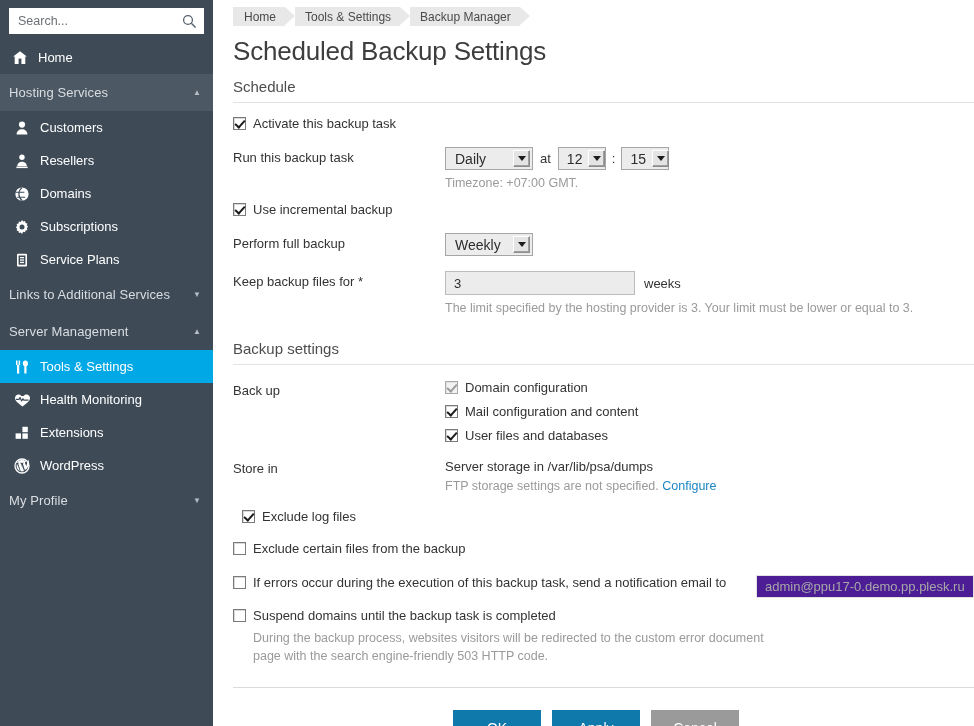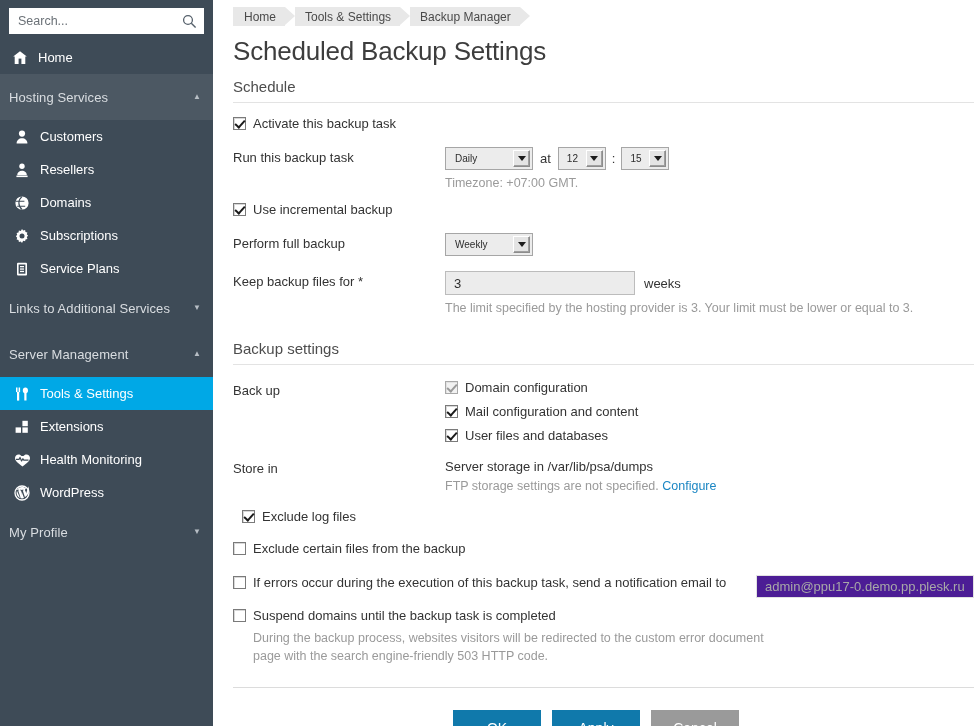--- a/index.html
+++ b/index.html
@@ -43,21 +43,21 @@
     flex: 1;
     height: 36px;
     line-height: 24px;
   }
   .search-input::placeholder { color: #6b7177; opacity: 1; }
   .search-icon { width: 15px; height: 15px; flex: 0 0 15px; }
   .search-icon svg { display: block; }
 
   .nav { margin-top: 7px; }
   .nav-group-header {
-    height: 46px;
+    height: 37px;
     display: flex;
     align-items: center;
     padding: 0 12px 0 9px;
     font-size: 13px;
     color: #d9dde1;
     letter-spacing: .1px;
   }
   .nav-group-header.expanded { background: #4c5863; }
   .nav-group-header .ghl { flex: 1; }
   .caret { font-size: 8px; color: #b7bec5; line-height: 1; }
@@ -170,21 +170,21 @@
   .cbx.disabled { border-color: #a9a9a9; background: #f2f2f2; box-shadow: inset 1px 1px 0 #e2e2e2; }
   .cbx.disabled.checked:after { border-color: #9a9a9a; }
 
   
   .sel {
     display: inline-flex;
     align-items: stretch;
     height: 23px;
     background: #ececec;
     border: 1px solid #a6a6a6;
-    font-size: 10px;
+    font-size: 14px;
     color: #2d2d2d;
     vertical-align: middle;
   }
   .sel .selval {
     display: flex; align-items: center;
     padding: 0 6px 0 9px;
     white-space: nowrap;
   }
   .sel .selbtn {
     width: 17px; flex: 0 0 17px;
@@ -383,37 +383,37 @@
             <rect x="4.6" y="1.5" width="1.5" height="4.6" fill="#ffffff"></rect>
             <rect x="3" y="6" width="2.2" height="8.6" fill="#ffffff"></rect>
             <path d="M11.4 1.5c1.6 0 2.6 1.3 2.6 3 0 1.3-.6 2.3-1.5 2.8v7.3h-2.2V7.3c-.9-.5-1.5-1.5-1.5-2.8 0-1.7 1-3 2.6-3z" fill="#ffffff"></path>
           </svg>
         </span>
         <span class="lbl">Tools &amp; Settings</span>
       </div>
 
       <div class="nav-item">
         <span class="ic">
+          <svg width="17" height="16" viewBox="0 0 17 16">
+            <path d="M8.5 14.4C3.8 11.3 1 9 1 6.1 1 4 2.6 2.5 4.6 2.5c1.2 0 2.3.6 2.9 1.5h2c.6-.9 1.7-1.5 2.9-1.5 2 0 3.6 1.5 3.6 3.6 0 2.9-2.8 5.2-7.5 8.3z" fill="#ffffff"></path>
+            <path d="M2 7.4h3l1-2 1.6 3.6 1.3-2.3.9 1.4h4.7" fill="none" stroke="#3e4b57" stroke-width="1.2" stroke-linejoin="round"></path>
+          </svg>
+        </span>
+        <span class="lbl">Health Monitoring</span>
+      </div>
+
+      <div class="nav-item">
+        <span class="ic">
           <svg width="16" height="16" viewBox="0 0 16 16">
             <rect x="1.6" y="8.4" width="5.4" height="5.4" fill="#ffffff"></rect>
             <rect x="8.4" y="8.4" width="5.4" height="5.4" fill="#ffffff"></rect>
             <rect x="8.4" y="1.8" width="5.4" height="5.4" fill="#ffffff"></rect>
           </svg>
         </span>
         <span class="lbl">Extensions</span>
-      </div>
-
-      <div class="nav-item">
-        <span class="ic">
-          <svg width="17" height="16" viewBox="0 0 17 16">
-            <path d="M8.5 14.4C3.8 11.3 1 9 1 6.1 1 4 2.6 2.5 4.6 2.5c1.2 0 2.3.6 2.9 1.5h2c.6-.9 1.7-1.5 2.9-1.5 2 0 3.6 1.5 3.6 3.6 0 2.9-2.8 5.2-7.5 8.3z" fill="#ffffff"></path>
-            <path d="M2 7.4h3l1-2 1.6 3.6 1.3-2.3.9 1.4h4.7" fill="none" stroke="#3e4b57" stroke-width="1.2" stroke-linejoin="round"></path>
-          </svg>
-        </span>
-        <span class="lbl">Health Monitoring</span>
       </div>
 
       <div class="nav-item">
         <span class="ic">
           <svg width="16" height="16" viewBox="0 0 16 16">
             <circle cx="8" cy="8" r="7" fill="none" stroke="#ffffff" stroke-width="1.3"></circle>
             <path d="M2.6 8c0-.8.2-1.5.4-2.2L6 13.1C4 12.3 2.6 10.3 2.6 8zM8 13.4c-.6 0-1.2-.1-1.7-.3l1.8-5.2 1.9 5.1v.1c-.6.2-1.3.3-2 .3zm.8-8c.4 0 .7-.1.7-.1.3 0 .3-.5-.1-.5 0 0-1 .1-1.6.1-.6 0-1.6-.1-1.6-.1-.3 0-.4.5 0 .5 0 0 .3.1.7.1l1 2.8-1.4 4.3L4.2 5.4c.4 0 .7-.1.7-.1.3 0 .3-.5-.1-.5 0 0-1 .1-1.6.1h-.4C3.8 3.2 5.8 2.1 8 2.1c1.7 0 3.2.6 4.3 1.7h-.2c-.6 0-1.1.6-1.1 1.2 0 .5.3 1 .6 1.5.2.4.5 1 .5 1.8 0 .5-.2 1.2-.5 2.1l-.6 2.1zm4.4-.5c.6-1 .9-2 .9-3 0-.4 0-.7-.1-1 .7 1.2 1.1 2.6 1.1 4 0 3-1.6 5.6-4 7z" fill="#ffffff"></path>
           </svg>
         </span>
         <span class="lbl">WordPress</span>

